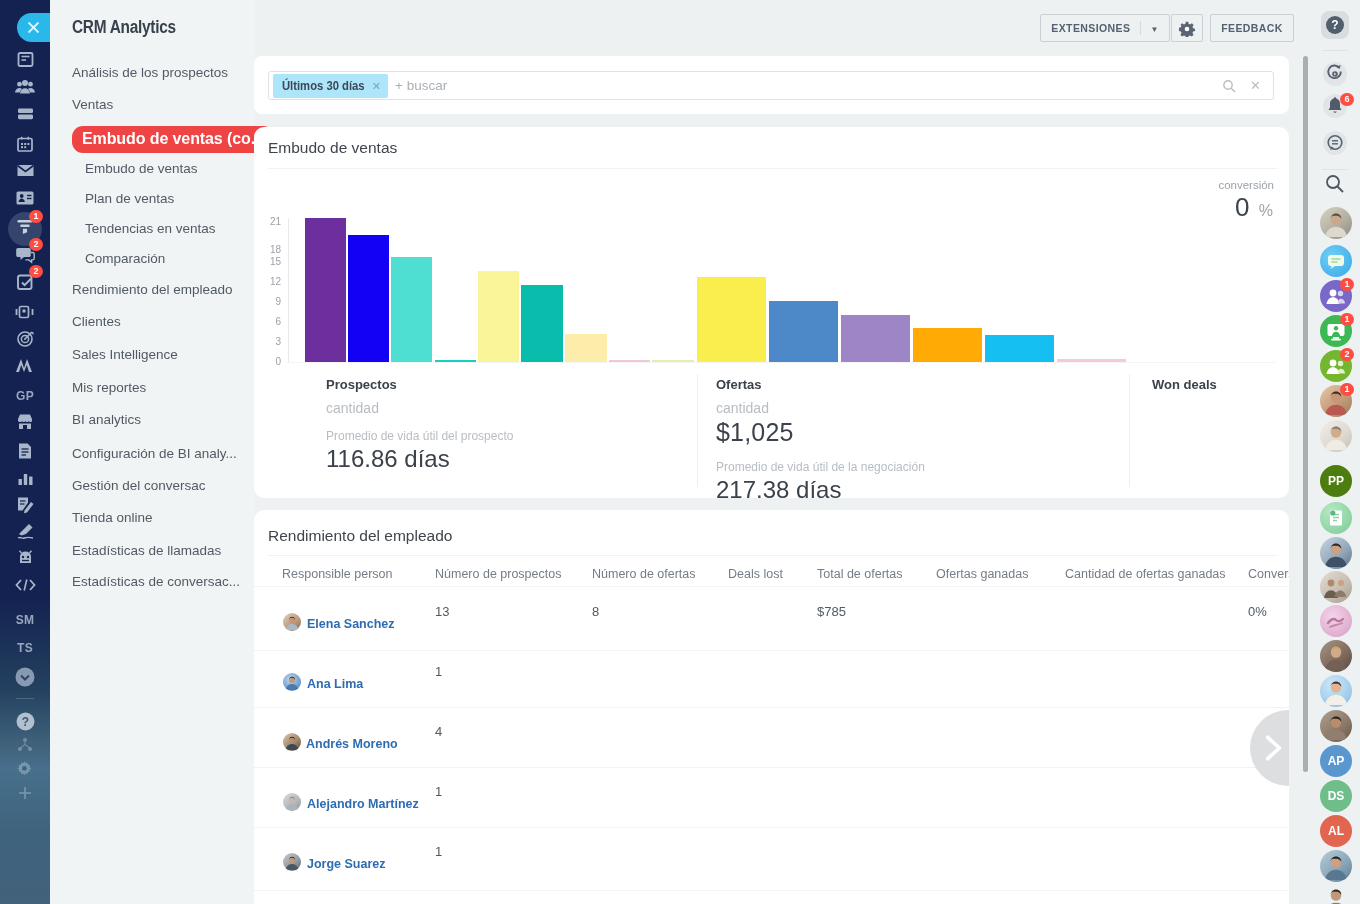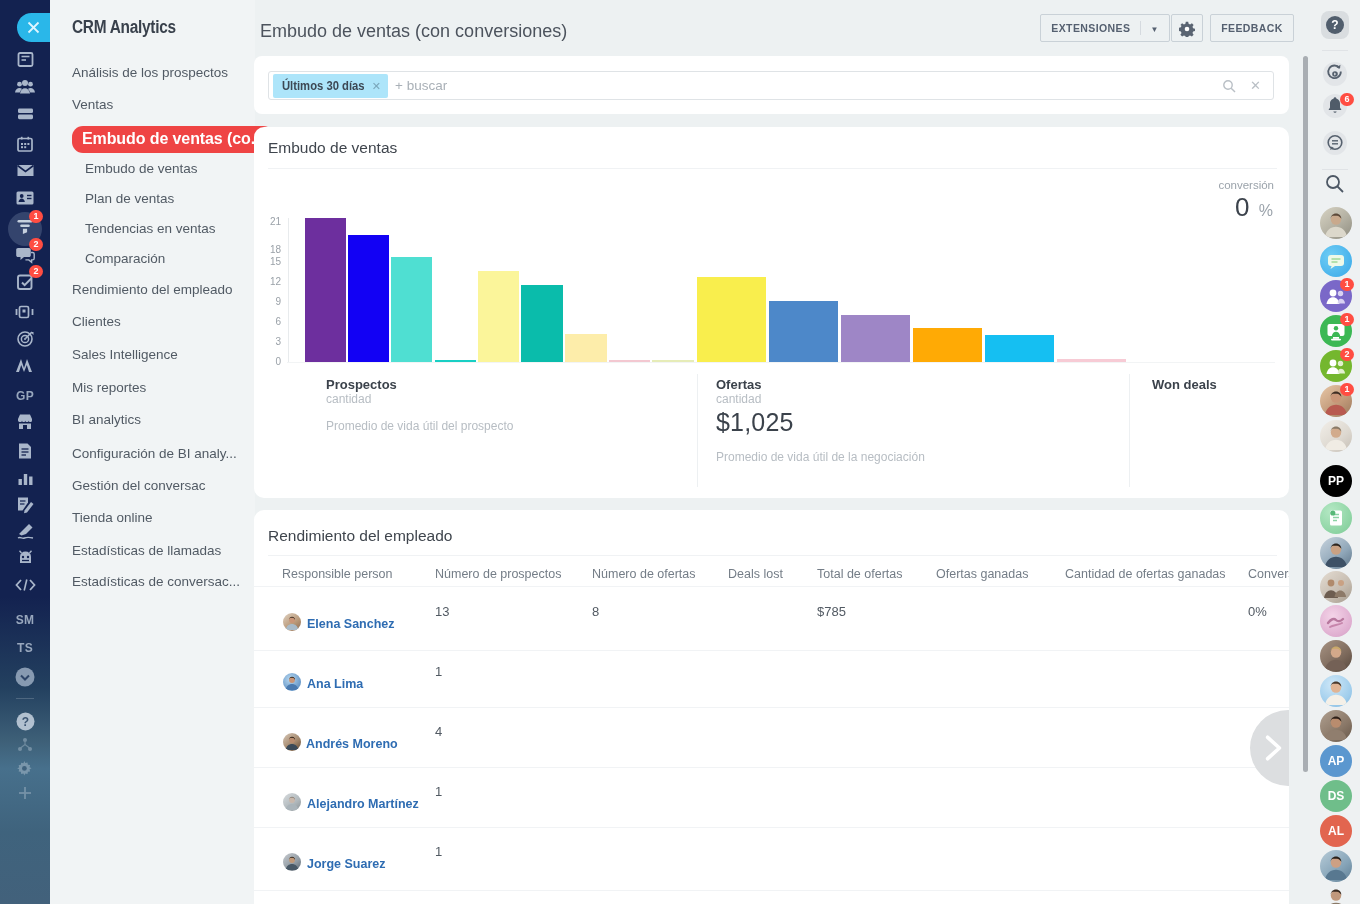--- a/index.html
+++ b/index.html
@@ -55,21 +55,21 @@
 
 .ylab { position:absolute; font-size:10px; color:#9aa1a8; right:1008px; width:30px; text-align:right; }
 .bar { position:absolute; }
 #conv { position:absolute; right:15px; top:52px; text-align:right; }
 #conv .l1 { font-size:11.5px; color:#9ba3ab; }
 #conv .l2 { font-size:26px; color:#3c434c; letter-spacing:1px; margin-top:1px; }
 #conv .pct { font-size:16px; color:#9ba3ab; }
 
 .statcol { position:absolute; top:250px; }
 .st1 { font-size:13px; font-weight:bold; color:#3b424b; }
-.st2 { font-size:12px; color:#b7bdc3; margin-top:0; }
+.st2 { font-size:14px; color:#b7bdc3; margin-top:8px; }
 .st3 { font-size:25px; color:#3b424b; margin-top:2px; letter-spacing:0.2px;}
 .st4 { font-size:12px; color:#b7bdc3; margin-top:13px; }
 .st5 { font-size:24px; color:#3b424b; margin-top:2px; }
 .vdiv { position:absolute; width:1px; background:#edf0f2; top:247px; height:113px; }
 
 
 .th { position:absolute; top:57px; font-size:12.5px; color:#747d87; white-space:nowrap; }
 .td { position:absolute; font-size:13px; color:#525a63; }
 .rowline { position:absolute; left:0; right:0; height:1px; background:#f1f3f5; }
 .pname { position:absolute; font-size:12.5px; font-weight:bold; color:#2e6cb2; white-space:nowrap; }
@@ -250,21 +250,20 @@
   <div class="mi" style="top:380px">Mis reportes</div>
   <div class="mi" style="top:412px">BI analytics</div>
   <div class="mi" style="top:446px">Configuración de BI analy...</div>
   <div class="mi" style="top:478px">Gestión del conversac</div>
   <div class="mi" style="top:510px">Tienda online</div>
   <div class="mi" style="top:543px">Estadísticas de llamadas</div>
   <div class="mi" style="top:574px">Estadísticas de conversac...</div>
 </div>
 
 <div id="main">
-  <div id="ptitle">Embudo de ventas (con conversiones)</div>
   <div class="hbtn" style="left:785px; width:130px; line-height:26px;">EXTENSIONES<span style="display:inline-block;width:1px;height:14px;background:#d5dadf;vertical-align:middle;margin:0 9px 2px 10px;"></span><span style="font-size:8px;color:#556070;">▼</span></div>
   <div class="hbtn" style="left:916px; width:32px;"><svg style="margin-top:6px" width="16" height="16" viewBox="0 0 16 16">
         <path d="M6.8.8h2.4l.4 1.9 1.5.7L12.9 2.3l1.7 1.7-1.1 1.8.6 1.5 1.9.4v2.4l-1.9.4-.6 1.5 1.1 1.8-1.7 1.7-1.8-1.1-1.5.6-.4 1.9H6.8l-.4-1.9-1.5-.6-1.8 1.1-1.7-1.7 1.1-1.8-.6-1.5-1.9-.4V6.7l1.9-.4.6-1.5L1.4 4 3.1 2.3l1.8 1.1 1.5-.7z" fill="#5a6472"></path>
         <circle cx="8" cy="8" r="2.3" fill="#fff"></circle>
       </svg></div>
   <div class="hbtn" style="left:955px; width:84px; line-height:26px;">FEEDBACK</div>
 
   <div id="filter">
     <div id="finput">
       <div id="chip"><span style="display:inline-block;transform:scaleX(0.9);transform-origin:0 50%;">Últimos 30 días</span><span class="x">✕</span></div>
@@ -310,26 +309,28 @@
     <div class="bar" style="left:659px;width:69px;height:34px;top:201px;background:#ffaa05;"></div>
     <div class="bar" style="left:731px;width:69px;height:27px;top:208px;background:#15bff2;"></div>
     <div class="bar" style="left:803px;width:69px;height:3px;top:232px;background:#f7cbd5;"></div>
     </div>
     <div class="vdiv" style="left:443px"></div>
     <div class="vdiv" style="left:875px"></div>
     <div class="statcol" style="left:72px">
       <div class="st1">Prospectos</div>
       <div class="st2">cantidad</div>
       <div class="st4">Promedio de vida útil del prospecto</div>
+      <div class="st5">116.86 días</div>
     </div>
     <div class="statcol" style="left:462px">
       <div class="st1">Ofertas</div>
       <div class="st2">cantidad</div>
       <div class="st3">$1,025</div>
       <div class="st4">Promedio de vida útil de la negociación</div>
+      <div class="st5">217.38 días</div>
     </div>
     <div class="statcol" style="left:898px">
       <div class="st1">Won deals</div>
     </div>
   </div>
 
   <div class="card" id="card2">
     <div class="ctitle" style="top:17px;">Rendimiento del empleado</div>
     <div class="hline" style="top:45px"></div>
     <div id="tbl">
@@ -463,21 +464,21 @@
         <circle cx="16" cy="12.5" r="5.2" fill="#c99577"></circle>
         <path d="M16 6.5c-3.2 0-5.4 2.3-5.4 5.6 0-1 .8-3.4 2.2-3.4 2.8 0 6-.6 7.4 1.8.6 1 1.2.8 1.2 1.6 0-3.3-2.2-5.6-5.4-5.6z" fill="#3f2e24"></path>
         <path d="M5 30c.8-6.5 5.5-10.3 11-10.3S26.2 23.5 27 30z" fill="#b85a50"></path>
       </svg></div>
     <div class="sbadge" style="left:30px;top:383px;">1</div>
   <div class="av" style="top:420px;background:linear-gradient(140deg,#f2efe9,#ddd8d0 60%,#c5beb4);"><svg width="32" height="32" viewBox="0 0 32 32">
         <circle cx="16" cy="12.5" r="5.2" fill="#d2ab8c"></circle>
         <path d="M16 6.5c-3.2 0-5.4 2.3-5.4 5.6 0-1 .8-3.4 2.2-3.4 2.8 0 6-.6 7.4 1.8.6 1 1.2.8 1.2 1.6 0-3.3-2.2-5.6-5.4-5.6z" fill="#8a7a66"></path>
         <path d="M5 30c.8-6.5 5.5-10.3 11-10.3S26.2 23.5 27 30z" fill="#f0ece4"></path>
       </svg></div>
-  <div class="av" style="top:465px;background:#000000;">
+  <div class="av" style="top:465px;background:#4d7c0f;">
       <div class="ini">PP</div>
     </div>
   <div class="av" style="top:502px;background:radial-gradient(circle at 35% 30%,#b4e8c4,#7ccb95);"><svg width="32" height="32" viewBox="0 0 32 32">
         <rect x="10" y="8.5" width="12" height="15" rx="1.5" fill="#fff"></rect>
         <line x1="13" y1="12.5" x2="19" y2="12.5" stroke="#8bd3a4" stroke-width="1.4"></line>
         <line x1="13" y1="15.5" x2="19" y2="15.5" stroke="#8bd3a4" stroke-width="1.4"></line>
         <line x1="13" y1="18.5" x2="17" y2="18.5" stroke="#8bd3a4" stroke-width="1.4"></line>
         <circle cx="12.8" cy="11" r="2.6" fill="#58b878"></circle>
         <rect x="11.6" y="10" w="2.4" height="2" fill="#fff"></rect>
       </svg></div>

